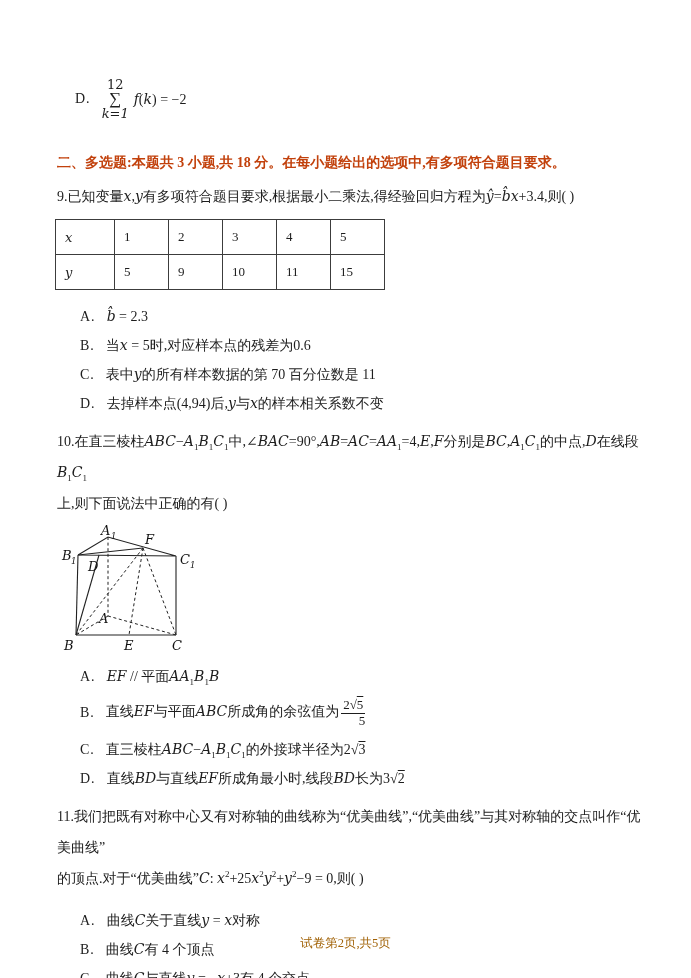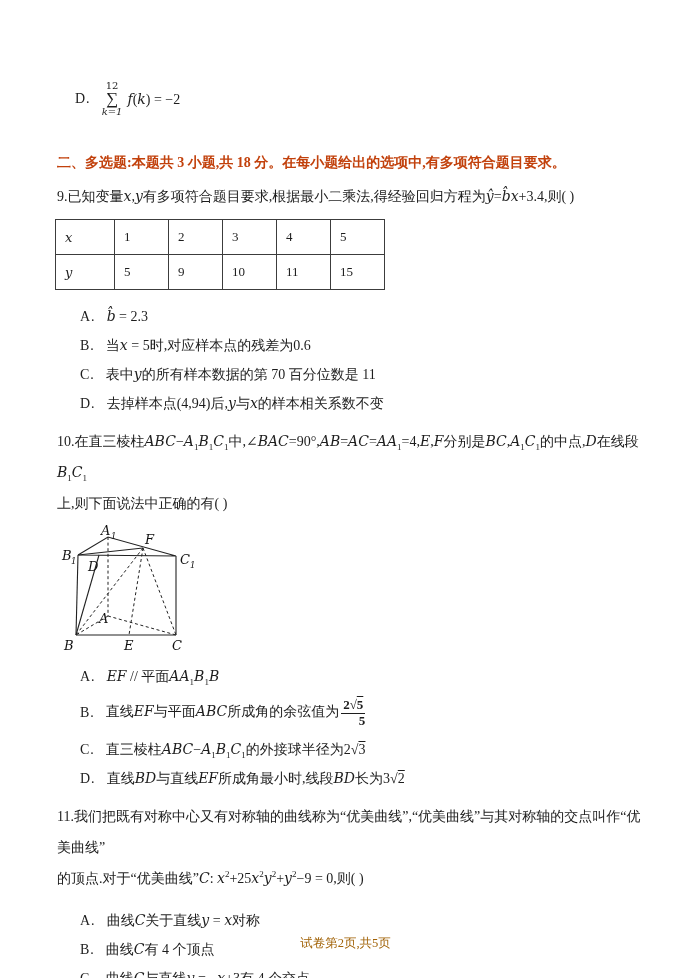--- a/index.html
+++ b/index.html
@@ -11,41 +11,41 @@
   .content{padding:78px 50px 0 57px;}
   .mi{font-family:"DejaVu Serif",serif;font-style:italic;}
   sub{font-size:9px;line-height:0;font-style:normal;}
   sup{font-size:9px;line-height:0;}
   .ol{text-decoration:overline;}
 
   
   .prev-opt{display:flex;align-items:center;height:42px;padding-left:18px;}
   .opt-letter{margin-right:11px;letter-spacing:1px;}
   .sum{display:inline-flex;flex-direction:column;align-items:center;line-height:1;margin:0 5px 0 0;}
-  .sum .bound{font-size:10px;font-family:"DejaVu Serif",serif;}
+  .sum .bound{font-size:13px;font-family:"DejaVu Serif",serif;}
   .sum .sigma{font-size:17px;line-height:.95;}
 
   .section-heading{font-weight:bold;margin-top:34px;color:#c2410c;}
 
   .stem{margin-top:13px;line-height:22px;}
 
   table.data{border-collapse:collapse;margin:11px 0 0 -2px;}
   table.data td{
     border:1.2px solid #3c3c3c;height:34px;vertical-align:middle;
     padding:0 0 0 9px;font-size:13px;
   }
   td.c0{width:49px;}
   td.cv{width:44px;}
 
   .opts{margin-top:12px;}
   .opt{display:flex;align-items:center;min-height:29px;padding-left:23px;}
   .opt.tall{min-height:44px;}
   .opt-body{line-height:20px;}
 
-  .frac{display:inline-flex;flex-direction:column;align-items:flex-end;vertical-align:middle;margin:0 2px;line-height:1.12;font-size:13px;font-weight:bold;}
+  .frac{display:inline-flex;flex-direction:column;align-items:flex-end;vertical-align:middle;margin:0 2px;line-height:1.12;font-size:13px;}
   .frac .num{border-bottom:1px solid #1d1d1d;padding:0 2px;}
 
   .q-gap{margin-top:8px;}
   .stem2{line-height:31px;}
 
   .figure-wrap{margin:4px 0 2px 4px;}
   svg text{font-family:"DejaVu Serif",serif;font-style:italic;font-size:13px;fill:#111;}
   svg text.fsub{font-size:8.5px;}
   .solid{stroke:#222;stroke-width:1.1;fill:none;}
   .dash{stroke:#222;stroke-width:1;fill:none;stroke-dasharray:3,2.6;}

